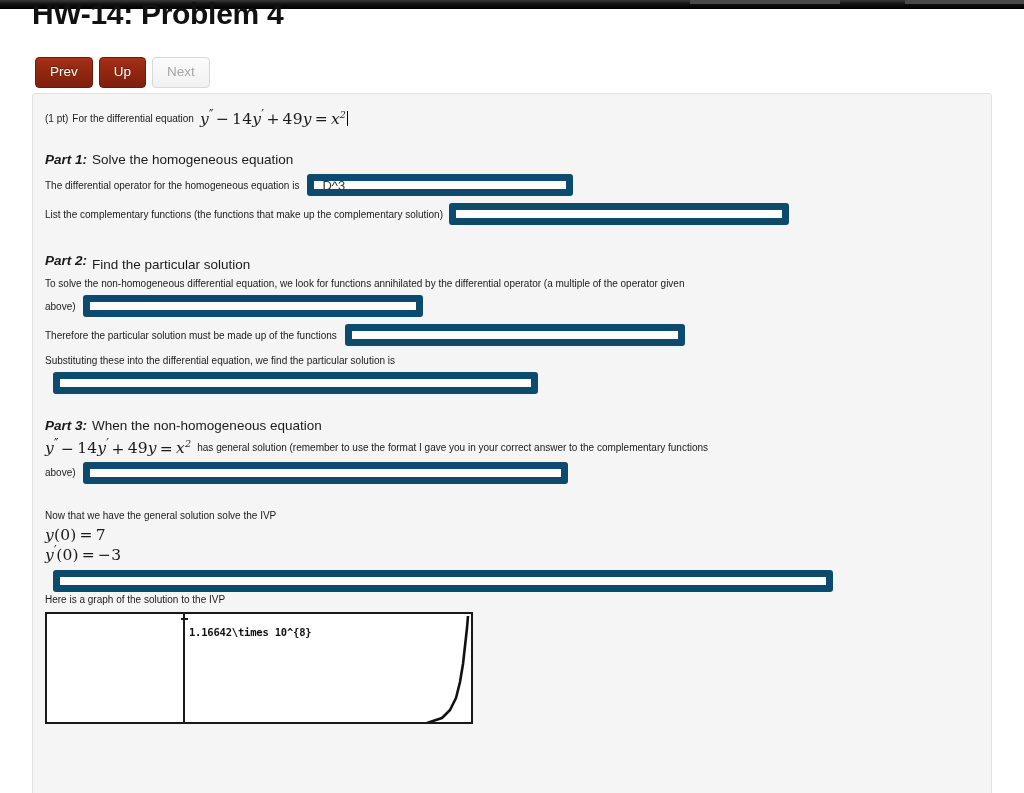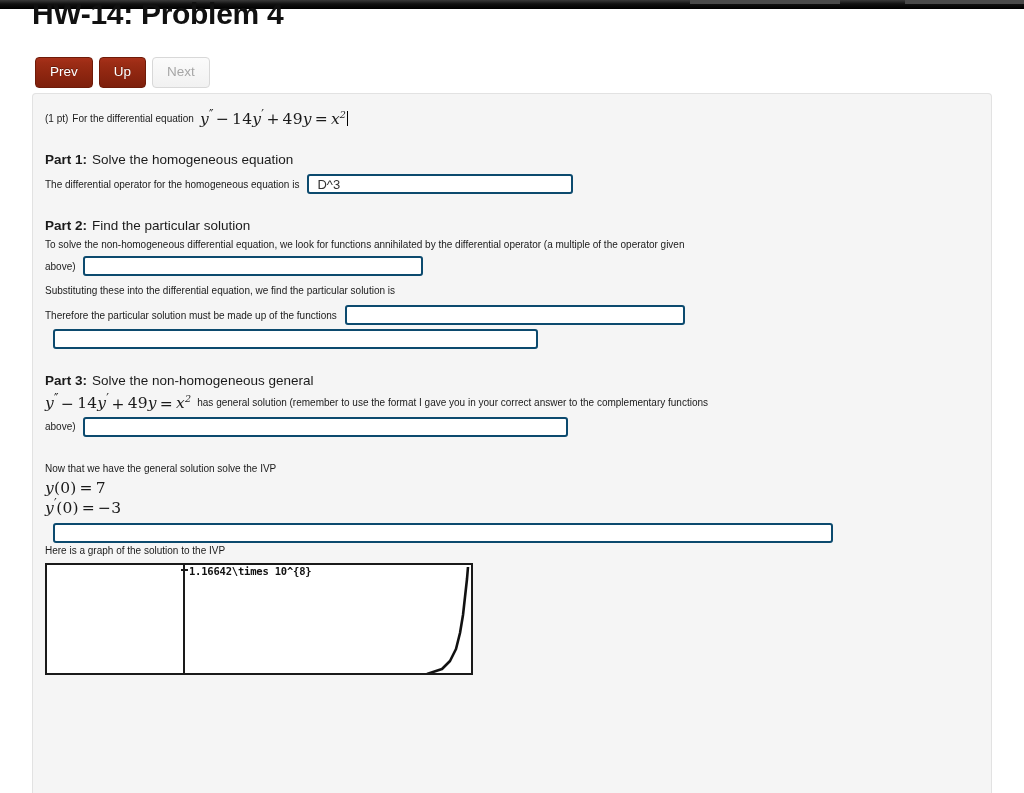--- a/index.html
+++ b/index.html
@@ -137,32 +137,32 @@
   }
   .math .prime {
     font-style: normal;
     font-size: 0.78em;
     vertical-align: 0.45em;
     letter-spacing: -0.5px;
   }
   .math .paren { font-style: normal; }
 
   .sect-head { margin-top: 24px; font-size: 13.5px; }
-  .sect-head b { font-weight: bold; }
+  .sect-head b { font-weight: bold; font-style: italic; }
 
   .tight { margin-top: 7px; }
   .tight2 { margin-top: 4px; }
 
   
   input.ans {
     font-family: "Liberation Sans", sans-serif;
     font-size: 13px;
     color: #333;
     background: #ffffff;
-    border: 2px solid #0c4a6e;
+    border: 7px solid #0c4a6e;
     border-radius: 3px;
     box-sizing: border-box;
     height: 20px;
     padding: 4px 8px;
     outline: none;
   }
   input.ans::placeholder { color: #9b9b9b; }
 
   .w-op   { width: 266px; margin-left: 8px; }
   .w-comp { width: 340px; margin-left: 6px; }
@@ -196,21 +196,21 @@
     position: absolute;
     left: 134px;
     top: 4px;
     width: 7px;
     height: 2px;
     background: #1a1a1a;
   }
   .graph-ylabel {
     position: absolute;
     left: 142px;
-    top: 0px;
+    top: 12px;
     font-family: "DejaVu Sans Mono", monospace;
     font-size: 10.5px;
     font-weight: bold;
     color: #111;
     white-space: nowrap;
     letter-spacing: -0.2px;
   }
   .graph-curve {
     position: absolute;
     left: 0; top: 0;
@@ -247,50 +247,54 @@
   <div class="row line sect-head">
     <b>Part 1:</b>
     <span style="margin-left:5px;">Solve the homogeneous equation</span>
   </div>
 
   <div class="row line tight">
     <span class="stmt">The differential operator for the homogeneous equation is</span>
     <input class="ans w-op" type="text" value="D^3" style="">
   </div>
 
+  <div class="row line tight">
+    <span class="stmt">List the complementary functions (the functions that make up the complementary solution)</span>
+    <input class="ans w-comp" type="text" value="" style="">
+  </div>
 
 
   <div class="row line sect-head">
     <b>Part 2:</b>
-    <span style="margin-left:5px;">Find the particular solution</span>
+    <span style="margin-left:5px;margin-top:8px;">Find the particular solution</span>
   </div>
 
   <div class="row line tight2">
     <span class="stmt">To solve the non-homogeneous differential equation, we look for functions annihilated by the differential operator (a multiple of the operator given</span>
   </div>
   <div class="row line tight2">
     <span class="stmt">above)</span>
     <input class="ans w-ann" type="text" value="" style="">
   </div>
 
   <div class="row line tight">
-    <span class="stmt">Substituting these into the differential equation, we find the particular solution is</span>
-  </div>
-
-  <div class="row line tight">
     <span class="stmt">Therefore the particular solution must be made up of the functions</span>
     <input class="ans w-fns" type="text" value="" style="">
   </div>
+
+  <div class="row line tight">
+    <span class="stmt">Substituting these into the differential equation, we find the particular solution is</span>
+  </div>
   <div class="row line tight2" style="margin-left:8px;">
     <input class="ans w-part" type="text" value="" style="">
   </div>
 
   <div class="row line sect-head">
     <b>Part 3:</b>
-    <span style="margin-left:5px;">Solve the non-homogeneous general</span>
+    <span style="margin-left:5px;">When the non-homogeneous equation</span>
   </div>
 
   <div class="row line tight2">
     <span class="math">
       <span>y</span><span class="prime">″</span><span class="op">−</span><span class="num">14</span><span>y</span><span class="prime">′</span><span class="op">+</span><span class="num">49</span><span>y</span><span class="op">=</span><span>x</span><sup>2</sup></span>
     <span class="stmt" style="margin-left:6px;">has general solution (remember to use the format I gave you in your correct answer to the complementary functions</span>
   </div>
   <div class="row line tight2">
     <span class="stmt">above)</span>
     <input class="ans w-gen" type="text" value="" style="">

